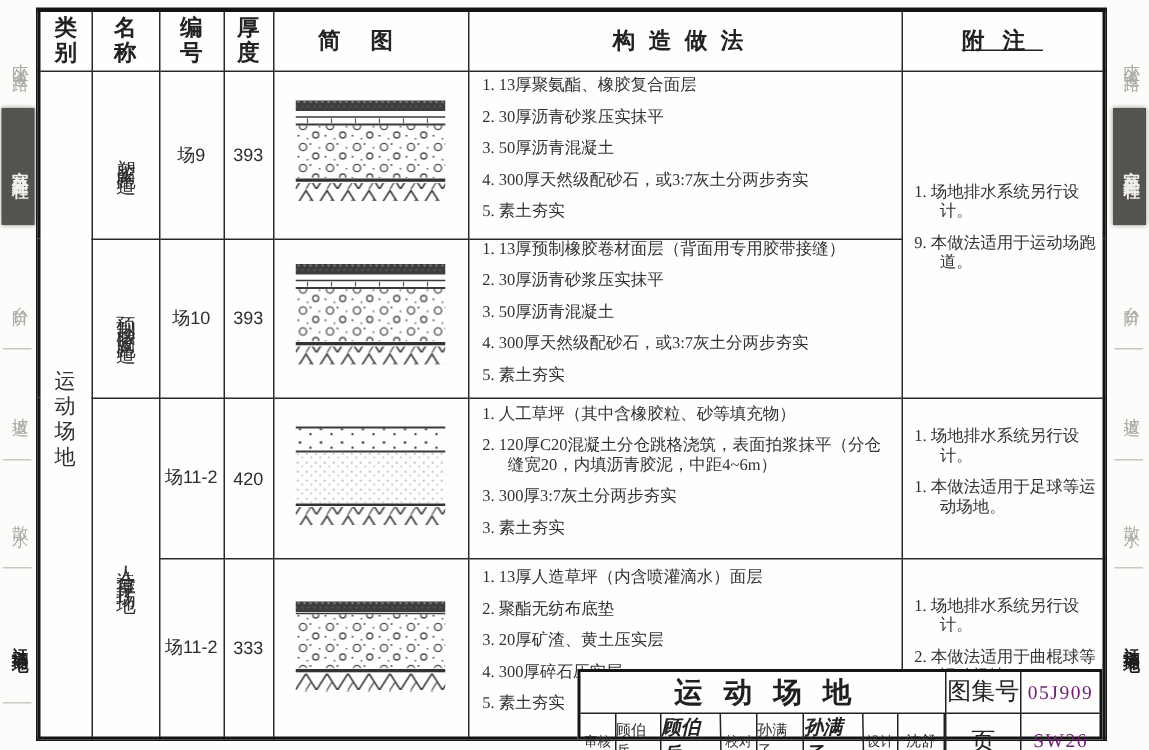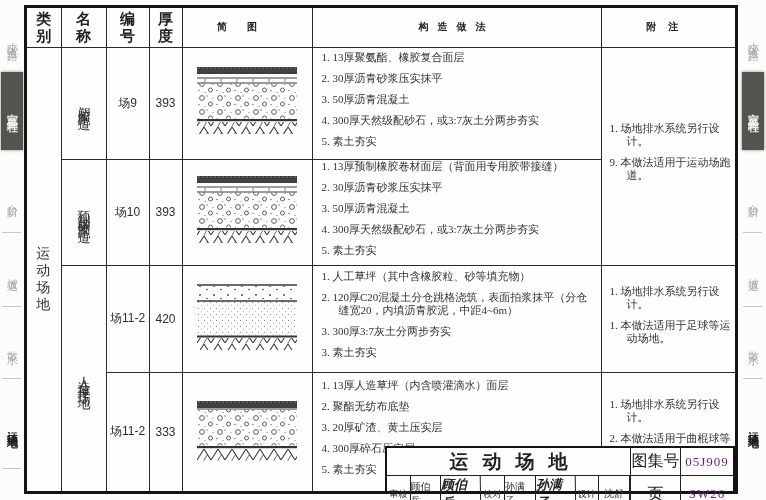--- a/index.html
+++ b/index.html
@@ -17,24 +17,24 @@
   .mtab.current { color:#1d1d1d; font-weight:bold; letter-spacing:2px; }
   .mdiv { position:absolute; left:2px; width:19px; border-top:1px solid #c9c7c2; }
 
   
   table.sheet { position:absolute; left:25px; top:6px; width:710px; height:487px;
                 border-collapse:collapse; table-layout:fixed; background:#fefefc; }
   table.sheet td, table.sheet th { border:1px solid #2a2a2a; padding:0; vertical-align:middle;margin-top:15px; }
   table.sheet { border:2px solid #141414; outline:1px solid #141414; }
   th { font-weight:bold; color:#222; }
   .hstack { display:inline-block; width:17px; font-size:15px; line-height:17px; }
-  .hwide  { font-size:10px; }
+  .hwide  { font-size:15px; }
   .ls-big { letter-spacing:20px; padding-left:20px; }
   .ls-mid { letter-spacing:9px;  padding-left:9px; }
-  .ls-sm  { letter-spacing:12px; padding-left:12px; }
+  .ls-sm  { letter-spacing:12px; padding-left:12px;text-decoration:underline; }
   .vert { writing-mode:vertical-rl; text-orientation:upright; margin:0 auto; }
   td.cat  { text-align:center; }
   td.cat .vert { font-size:14px; letter-spacing:17px; font-weight:500; }
   td.nm   { text-align:center; }
   td.nm .vert { font-size:13px; letter-spacing:4px; }
   td.code, td.thk { text-align:center; font-size:12px; }
   td.diag { text-align:center; }
   td.mth, td.nts { vertical-align:top; }
   .mline { font-size:11px; line-height:13px; margin:0 6px 8px 9px; padding-left:17px; text-indent:-17px; color:#323232;font-family:Liberation Serif, serif; }
   td.mth { padding-top:9px; }

